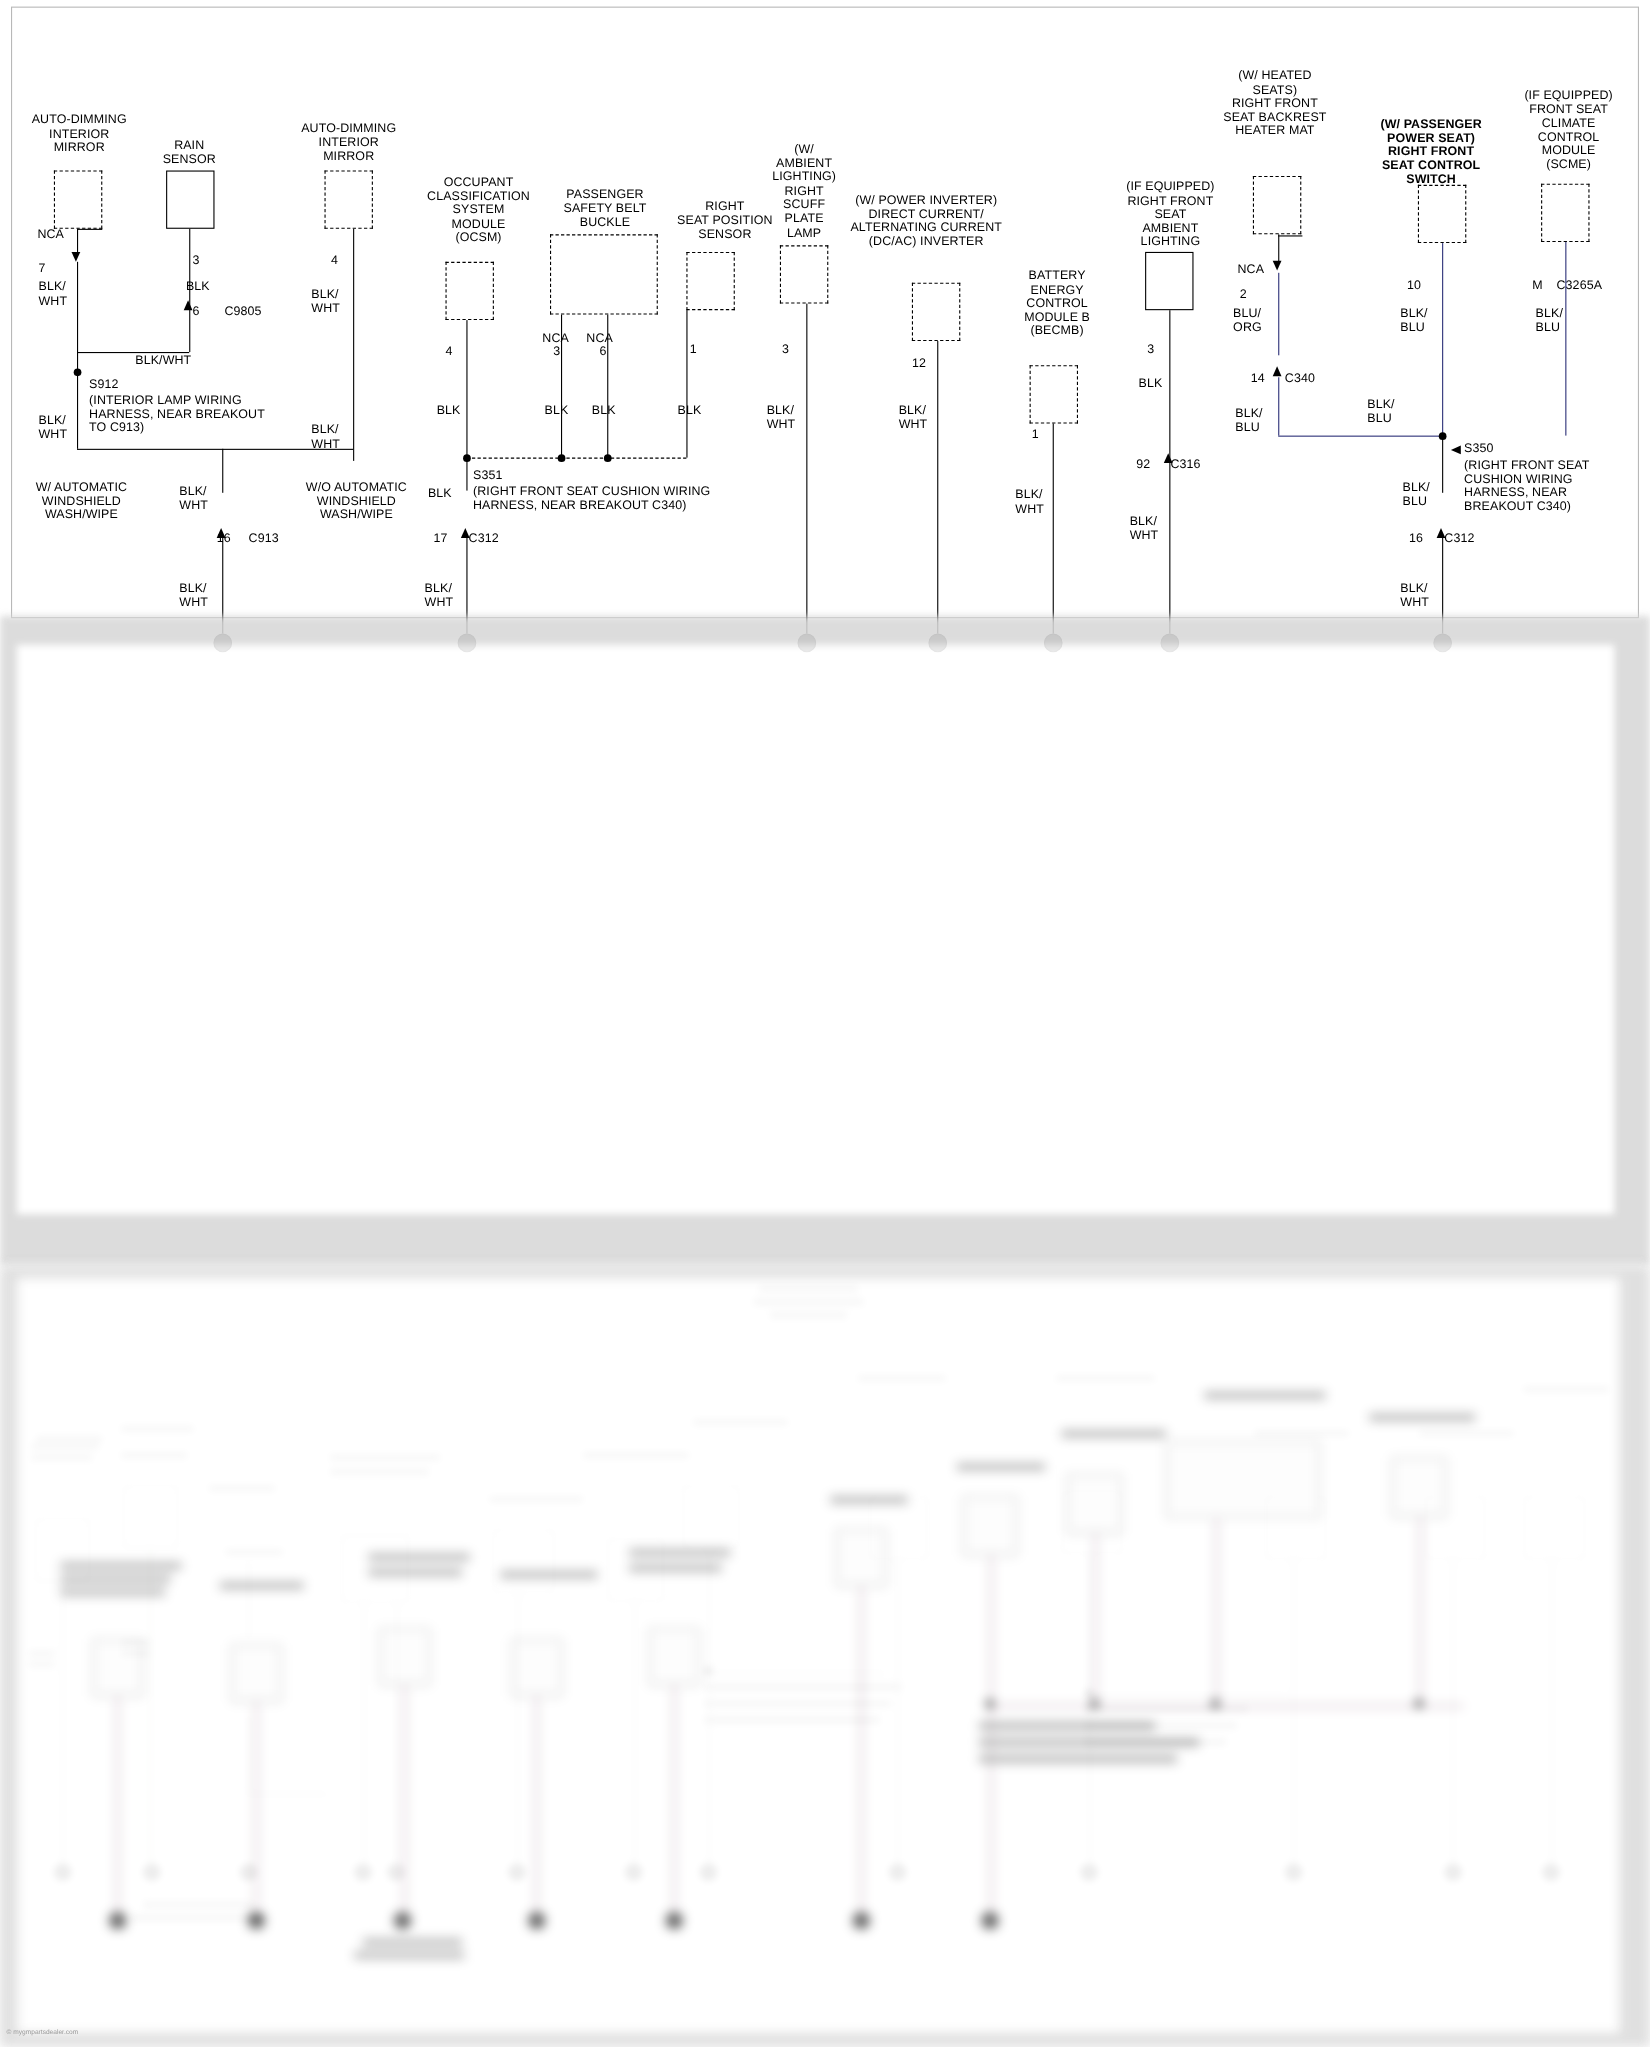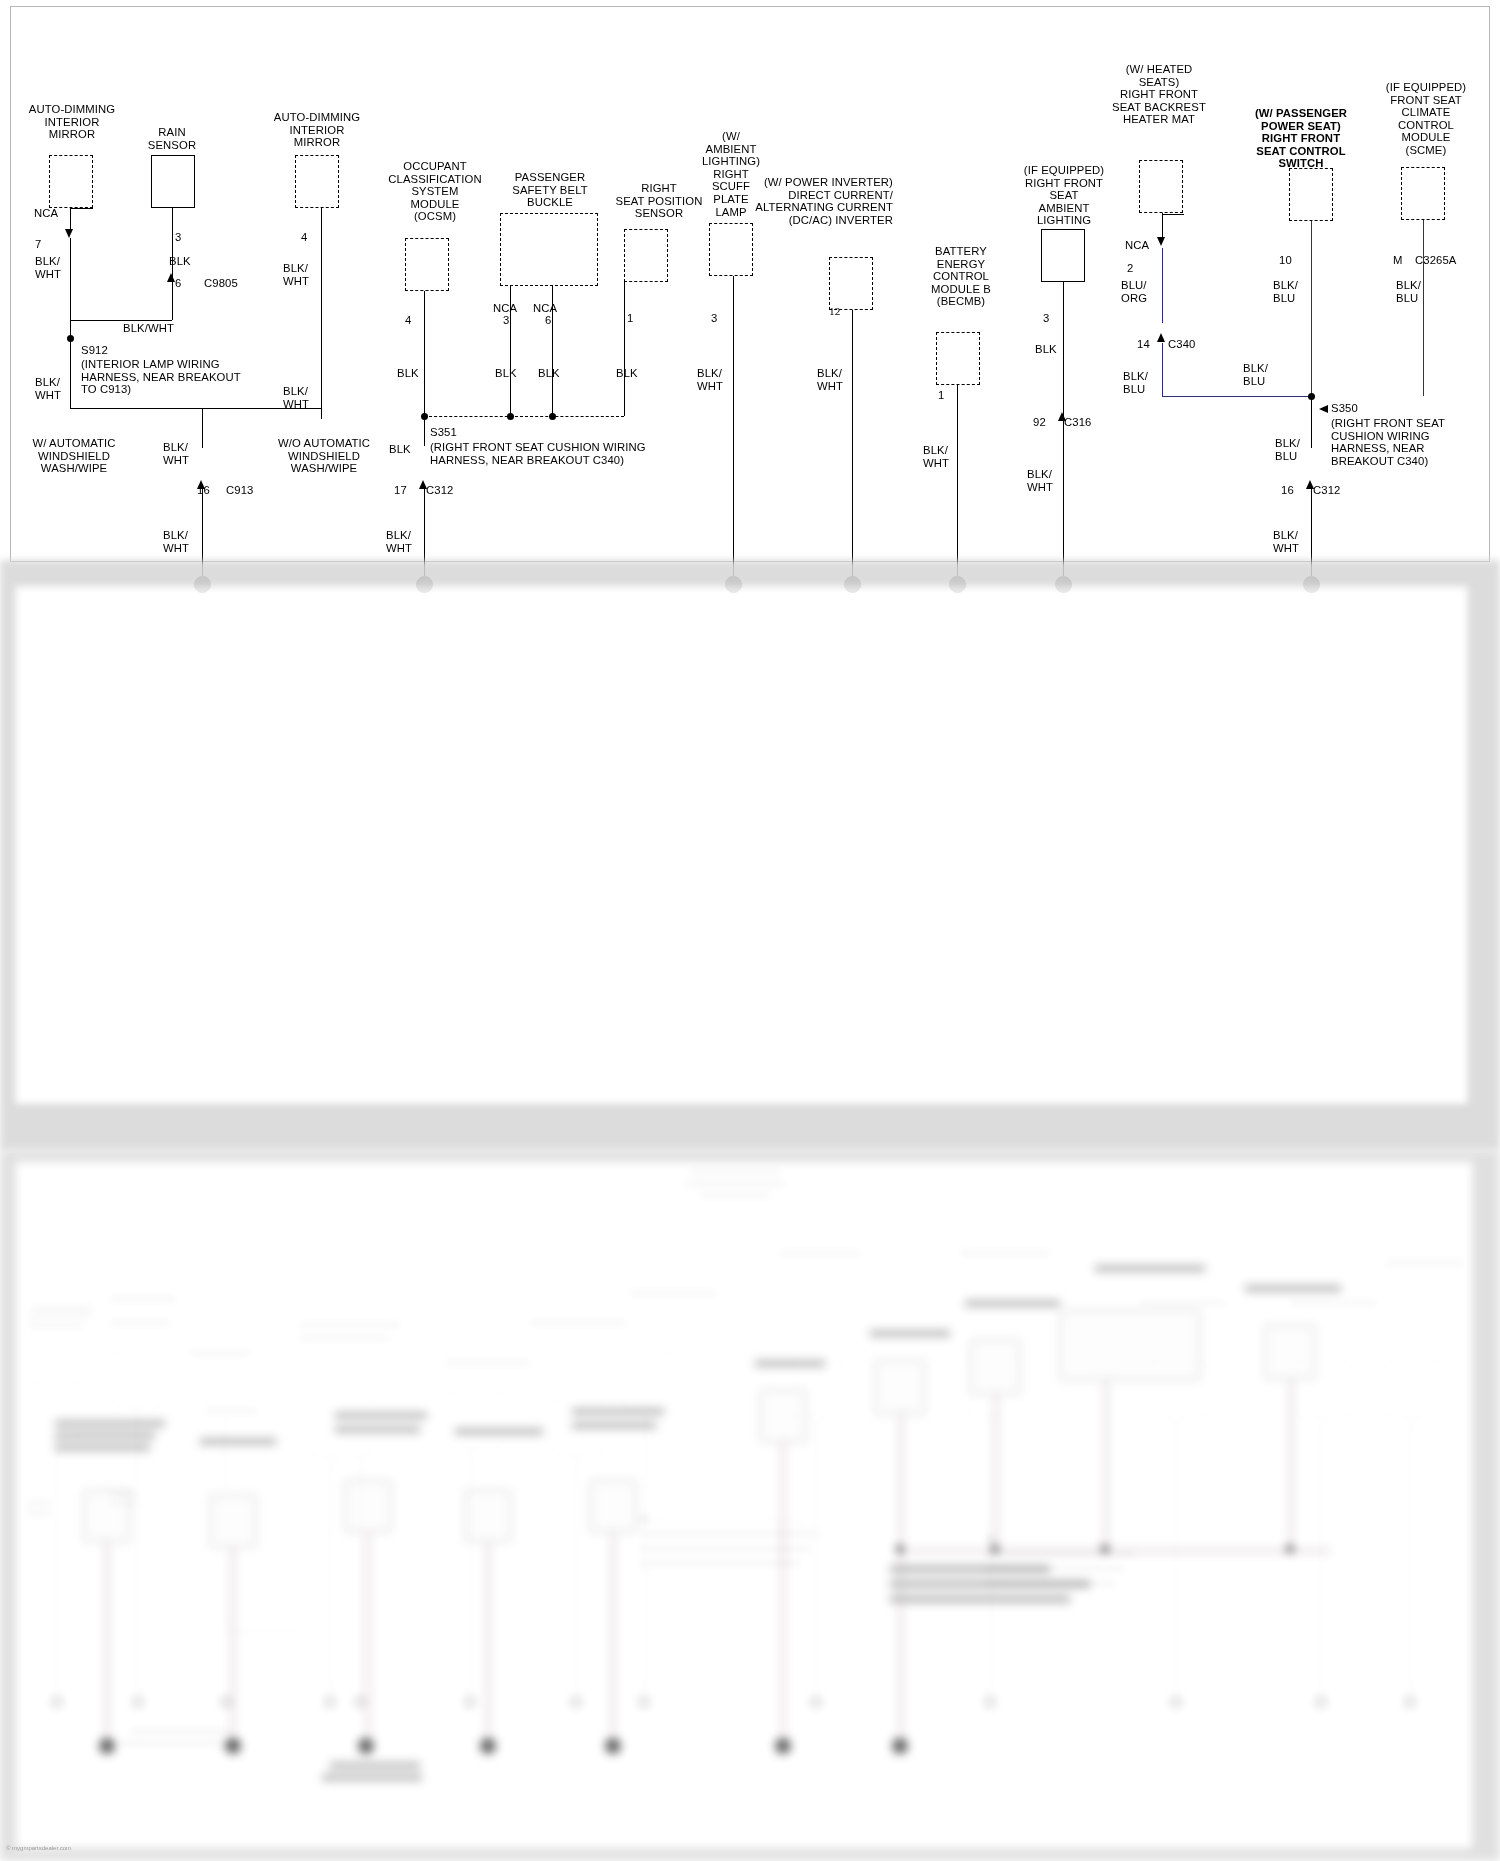--- a/index.html
+++ b/index.html
@@ -288,26 +288,26 @@
 SCUFF
 PLATE
 LAMP</div>
     <div class="box-dashed" style="left:698px; top:216px; width:44px; height:53px;"></div>
     <div class="lbl left" style="left:700px; top:305px; width:20px;">3</div>
     <div class="vline" style="left:722px; top:269px; height:300px;"></div>
     <div class="lbl left" style="left:686px; top:360px; width:40px;">BLK/
 WHT</div>
     <div class="gnd" style="left:714px; top:569px;"></div>
 
-    <div class="lbl" style="left:732px; top:169px; width:150px;text-align:right;">(W/ POWER INVERTER)
+    <div class="lbl" style="left:756px; top:169px; width:150px;">(W/ POWER INVERTER)
 DIRECT CURRENT/
 ALTERNATING CURRENT
 (DC/AC) INVERTER</div>
     <div class="box-dashed" style="left:818px; top:250px; width:44px; height:53px;"></div>
-    <div class="lbl left" style="left:818px; top:298px; width:22px;font-family:Liberation Serif, serif;">12</div>
+    <div class="lbl left" style="left:818px; top:318px; width:22px;">12</div>
     <div class="vline" style="left:841px; top:303px; height:266px;"></div>
     <div class="lbl left" style="left:806px; top:360px; width:40px;">BLK/
 WHT</div>
     <div class="gnd" style="left:833px; top:569px;"></div>
 
     <div class="lbl" style="left:900px; top:238px; width:100px;">BATTERY
 ENERGY
 CONTROL
 MODULE B
 (BECMB)</div>

